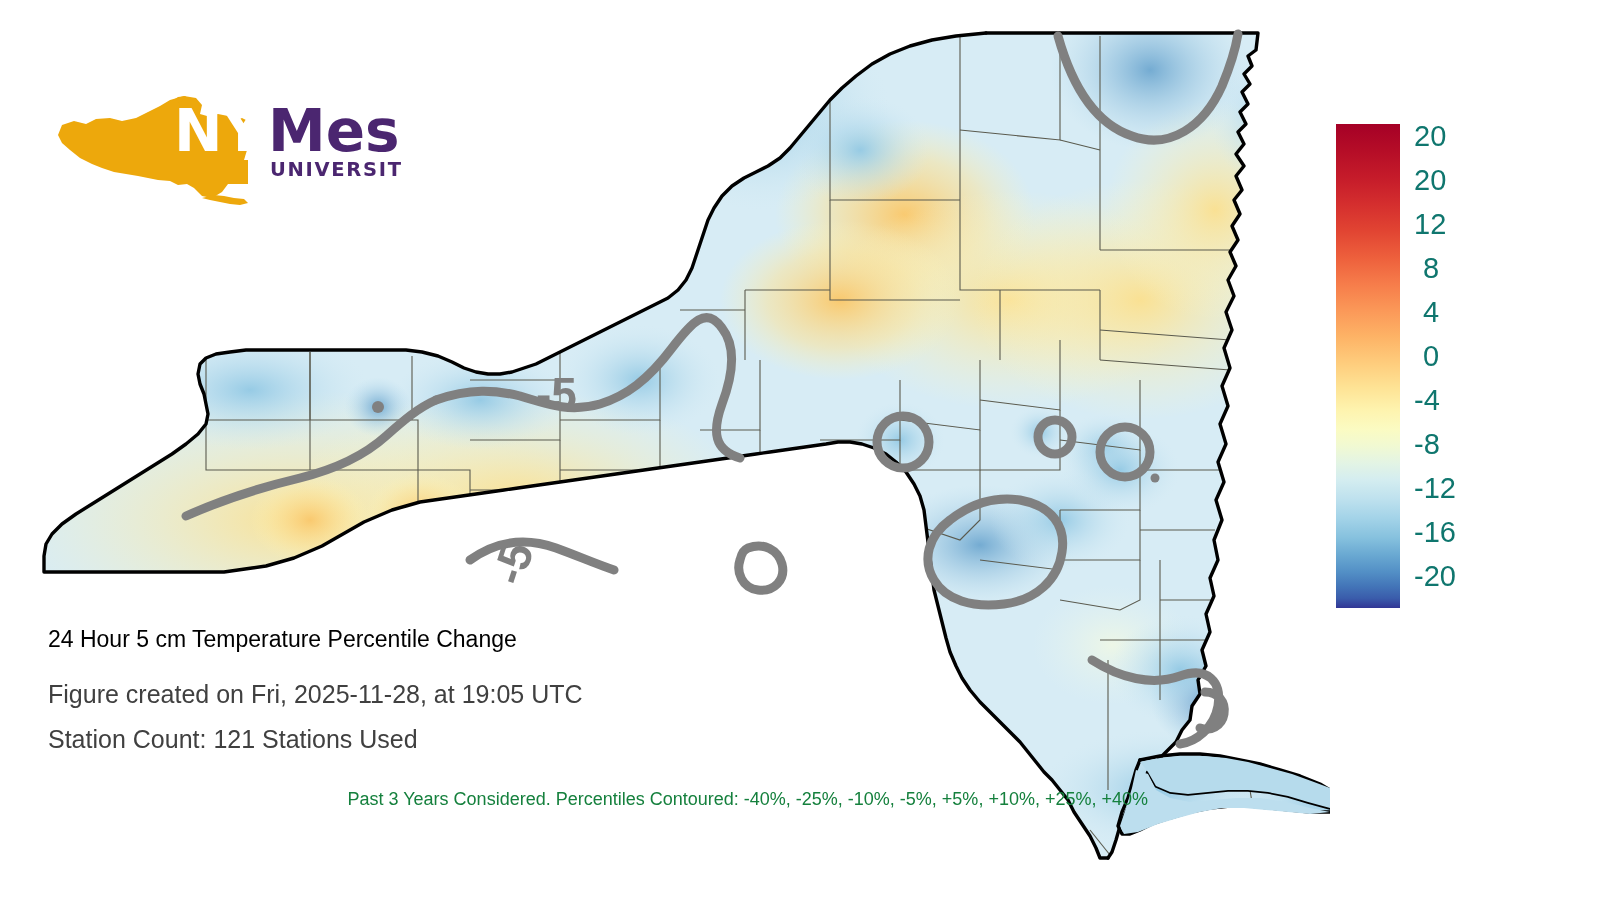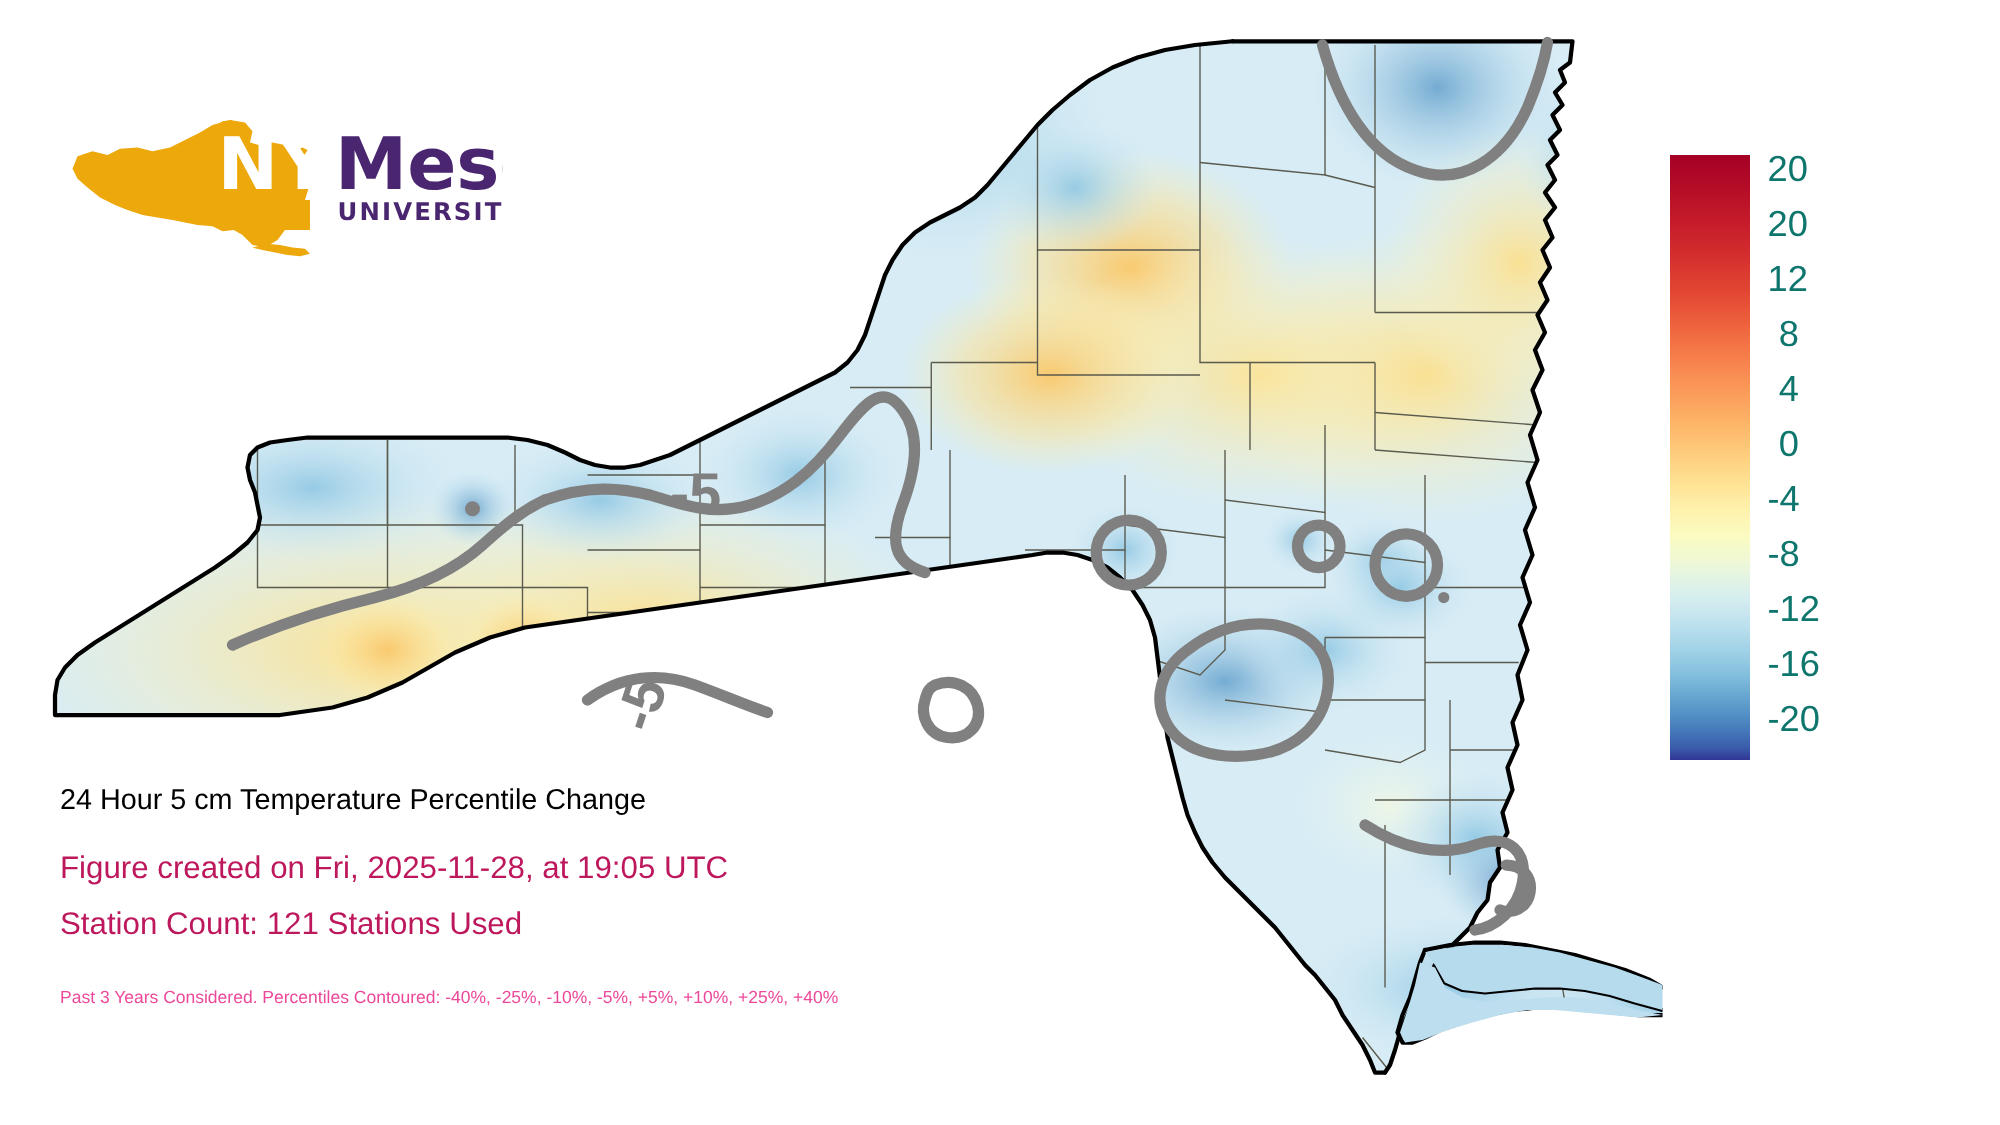--- a/index.html
+++ b/index.html
@@ -96,31 +96,32 @@
     width: 1100px;
   }
   #fig-title {
     font-size: 23px;
     color: #000000;
     line-height: 1.16;
     white-space: nowrap;
   }
   .fig-sub {
     font-size: 25px;
-    color: #be185d;
+    color: #404040;
     line-height: 1.1;
     white-space: nowrap;
   }
   #fig-sub1 { margin-top: 28px; }
   #fig-sub2 { margin-top: 18px; }
   #fig-foot {
-    font-size: 14px;
-    color: #ec4899;
+    font-size: 18px;
+    color: #15803d;
     margin-top: 35px;
     white-space: nowrap;
+    text-align: right;
   }
 </style>
 </head>
 <body>
 
 <div id="stage">
 
   <div id="logo">
     <svg viewBox="0 0 350 120" width="350" height="120">
 

